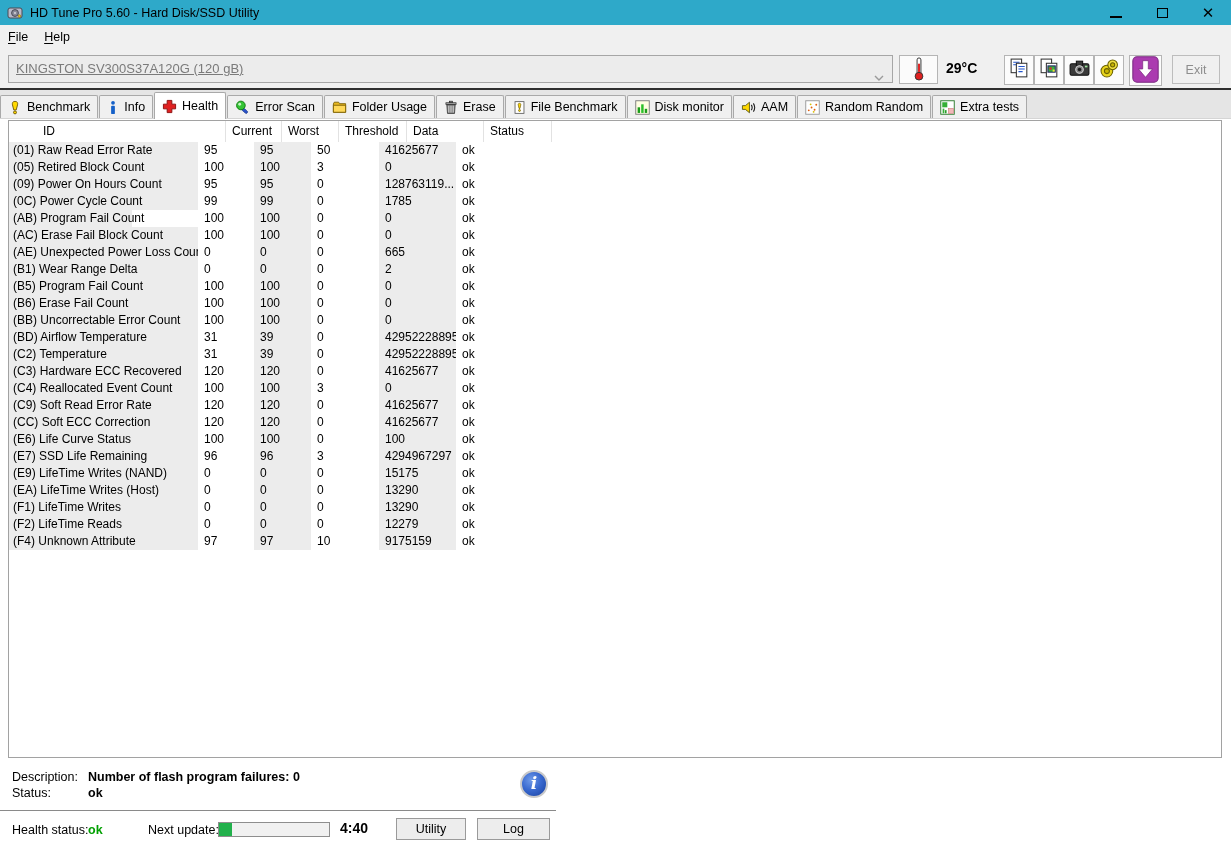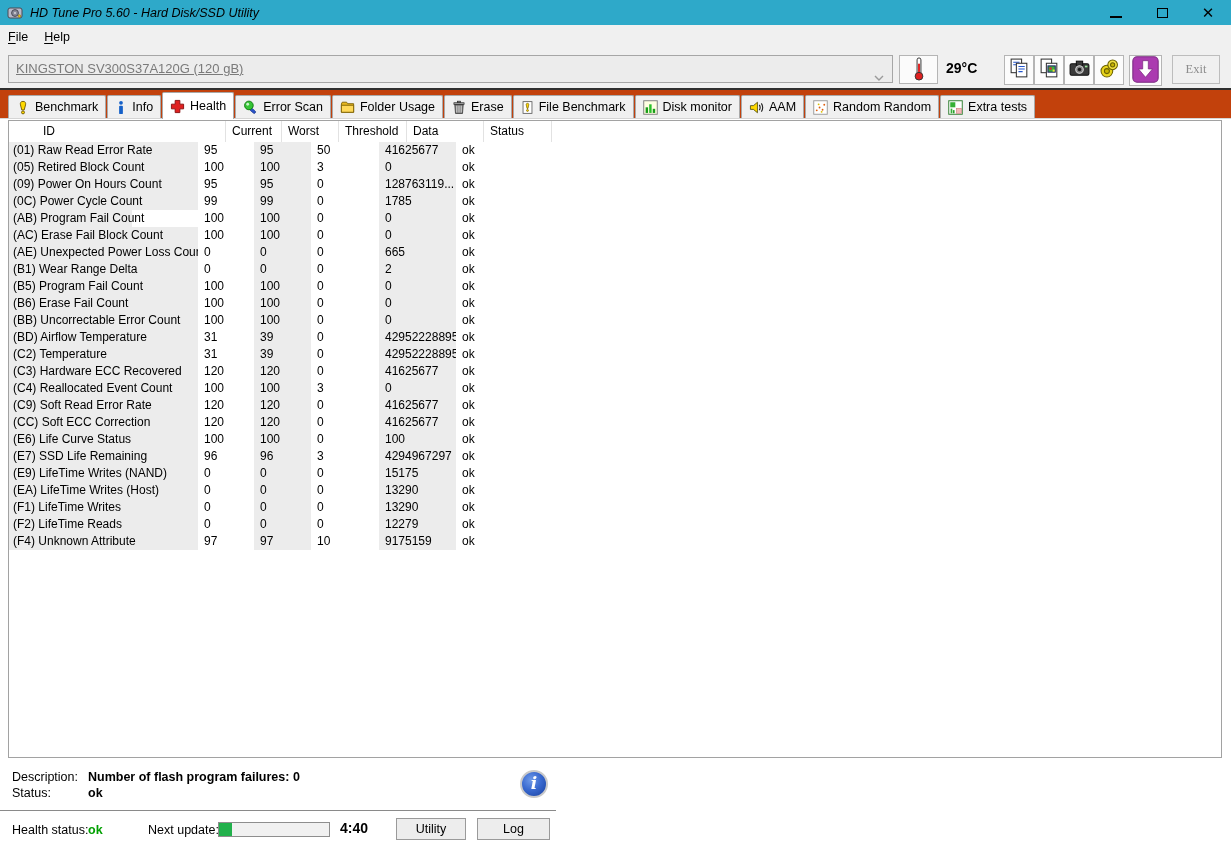--- a/index.html
+++ b/index.html
@@ -6,21 +6,21 @@
   html,body { background:#fff; }
   body { font-family:"Liberation Sans", sans-serif; }
   #app {
     position:relative; width:1231px; height:861px; background:#fff;
     overflow:hidden; font-size:12px; color:#000;
   }
   
   #titlebar { position:absolute; left:0; top:0; width:100%; height:25px;
     background:#2EA9C9; display:flex; align-items:center; }
   #titlebar .app-icon { margin-left:7px; display:flex; }
-  #titlebar .title-text { margin-left:7px; font-size:12.5px; color:#000;font-style:italic; }
+  #titlebar .title-text { margin-left:7px; font-size:12.5px; color:#000; }
   #win-controls { position:absolute; right:0; top:0; height:25px; display:flex; }
   .win-btn { width:46px; height:25px; display:flex; align-items:center; justify-content:center; cursor:default; }
   .glyph-min { width:12px; height:0; border-top:2px solid #000; margin-top:8px; }
   .glyph-max { width:11px; height:10px; border:1.5px solid #000; }
   .glyph-close { font-size:15px; line-height:1; color:#000; font-weight:400; }
   
   #menubar { position:absolute; left:0; top:25px; width:100%; height:24px;
     background:#F0F0F0; display:flex; align-items:center; font-size:12.5px; }
   .menu-item { padding:3px 8px; }
   .menu-item u { text-underline-offset:2px; }
@@ -33,25 +33,25 @@
   #temp-btn { position:absolute; left:899px; top:6px; width:39px; height:29px;
     background:#FBFBFB; border:1px solid #B5B5B5; display:flex; align-items:center; justify-content:center; }
   #temp-value { position:absolute; left:946px; top:11px; font-size:14px; font-weight:bold; }
   #tb-buttons { position:absolute; left:1004px; top:6px; display:flex; }
   .tb-btn { width:30px; height:30px; background:#FCFCFC; border:1px solid #B5B5B5;
     display:flex; align-items:center; justify-content:center; padding:0; margin:0; }
   .tb-btn + .tb-btn { margin-left:0px; }
   .tb-btn.tb-purple { margin-left:5px; width:33px; height:31px; }
   #exit-btn { position:absolute; left:1172px; top:6px; width:48px; height:29px;
     background:#F0F0F0; border:1px solid #BDBDBD; color:#8D8D8D; font-size:12.5px;
-    font-family:Liberation Serif, serif; }
+    font-family:Liberation Sans, sans-serif; }
   #toolbar-rule { position:absolute; left:0; top:88px; width:100%; height:2px; background:#2F2F2F; }
   
   #tabstrip { position:absolute; left:0; top:90px; width:100%; height:29px;
-    background:#c2410c; display:flex; align-items:flex-end; padding-left:8px;
+    background:#e5e5e5; display:flex; align-items:flex-end; padding-left:0;
     border-bottom:1px solid #D5D5D5; }
   .tab { display:inline-flex; align-items:center; gap:5px; height:23px; padding:0 7px;
     background:#F0F0F0; border:1px solid #A9A9A9; border-bottom:none;
     border-radius:2px 2px 0 0; font-size:12.5px; margin-right:1px; white-space:nowrap; cursor:default; }
   .tab.active { height:27px; background:#fff; position:relative; z-index:3; margin-bottom:-1px; }
   .tab .icon { display:flex; }
   
   #content { position:absolute; left:0; top:120px; width:100%; height:741px; background:#fff; }
   #lv { position:absolute; left:8px; top:0px; width:1214px; height:638px;
     border:1px solid #A2A2A2; background:#fff; overflow:hidden; }

